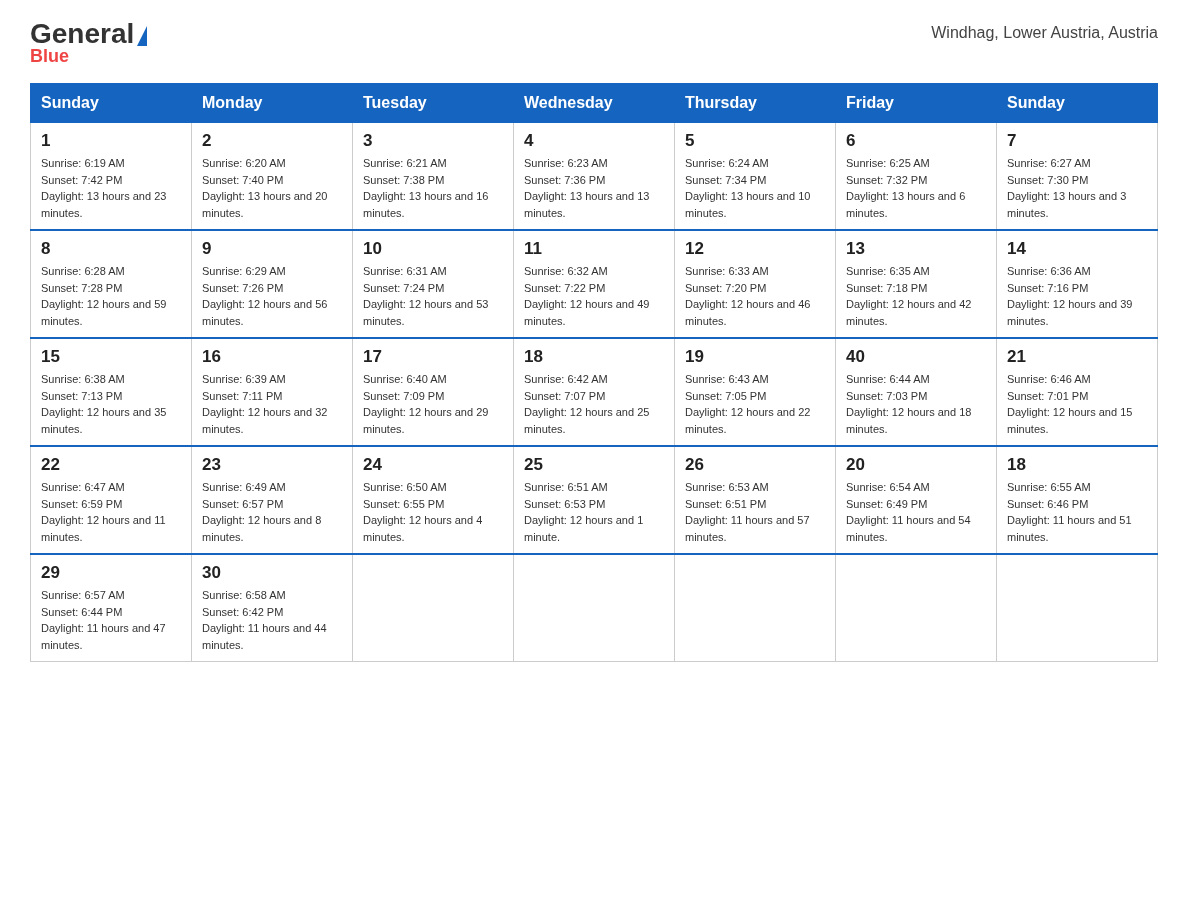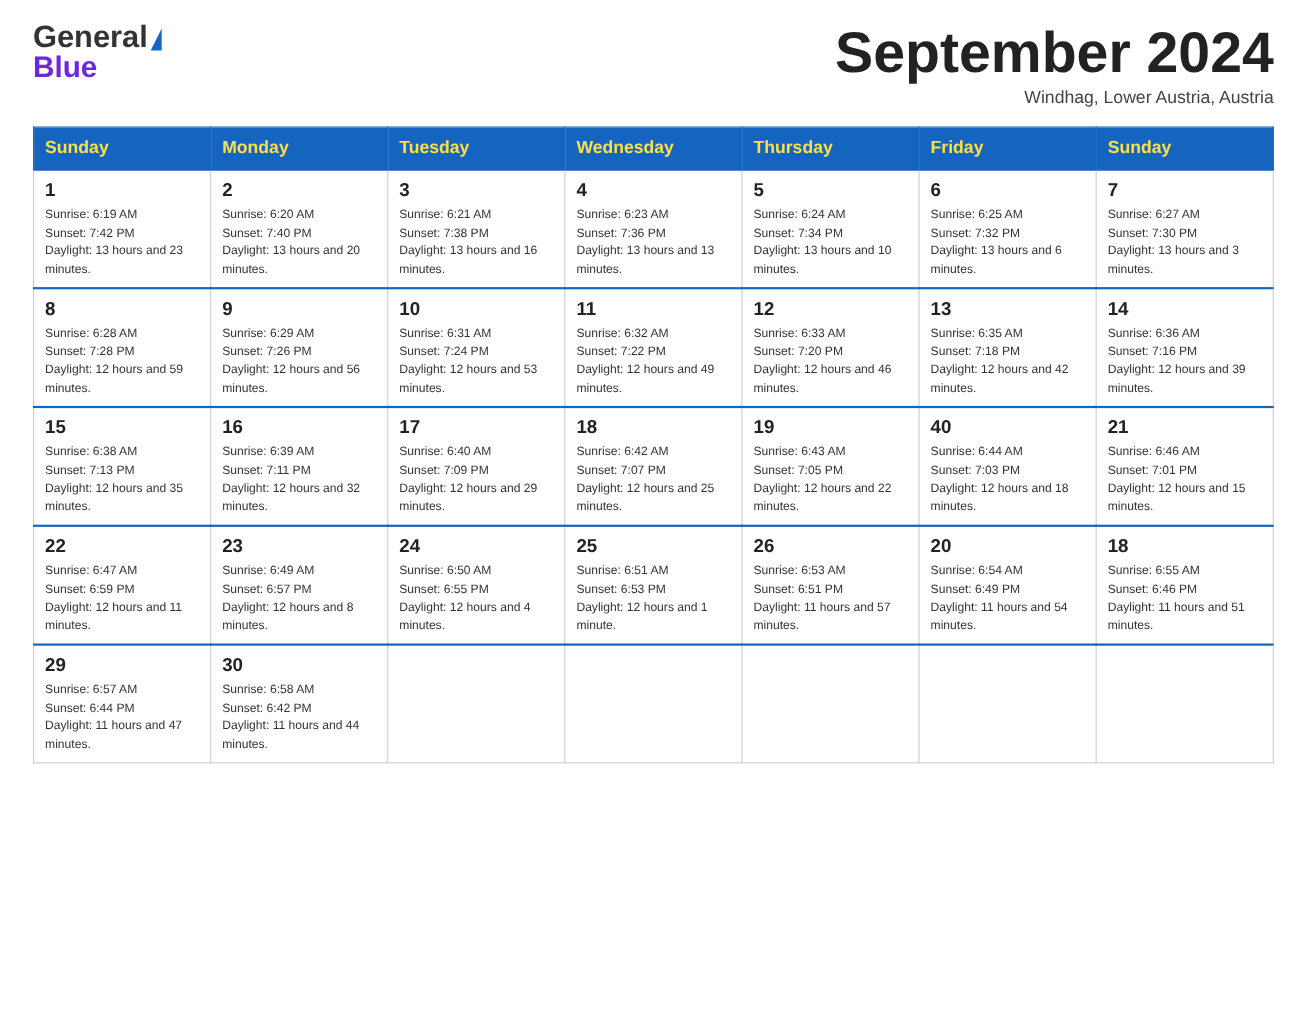--- a/index.html
+++ b/index.html
@@ -22,23 +22,23 @@
       align-items: flex-start;
       justify-content: space-between;
     }
     .logo-text {
       font-size: 28px;
       font-weight: bold;
       color: #333;
       line-height: 1;
     }
     .logo-sub {
-      font-size: 27px;
-      font-weight: bold;
-      color: #6d28d9;
+      font-size: 18px;
+      font-weight: bold;
+      color: #ef4444;
       margin-top: -2px;
     }
     .title-area {
       text-align: right;
     }
     .calendar-title {
       font-size: 52px;
       font-weight: bold;
       color: #222;
       line-height: 1.1;
@@ -48,21 +48,21 @@
       color: #444;
       margin-top: 4px;
     }
     .calendar-table {
       width: 100%;
       border-collapse: collapse;
       border: 1px solid #ccc;
     }
     .calendar-table th {
       background-color: #1565c0;
-      color: #fde047;
+      color: #ffffff;
       font-size: 16px;
       font-weight: bold;
       padding: 10px 10px;
       text-align: left;
       border: 1px solid #1565c0;
     }
     .calendar-table td {
       vertical-align: top;
       border: 1px solid #ccc;
       padding: 8px 10px;
@@ -91,21 +91,20 @@
 <body>
 
 <div class="header-section">
   <div class="logo-area">
     <div class="logo-text">
       General<span style="display:inline-block;width:0;height:0;border-left:10px solid transparent;border-bottom:20px solid #1565c0;vertical-align:middle;margin-left:3px;"></span>
     </div>
     <div class="logo-sub">Blue</div>
   </div>
   <div class="title-area">
-    <div class="calendar-title">September 2024</div>
     <div class="calendar-subtitle">Windhag, Lower Austria, Austria</div>
   </div>
 </div>
 
 <table class="calendar-table">
   <thead>
     <tr>
       <th>Sunday</th>
       <th>Monday</th>
       <th>Tuesday</th>

